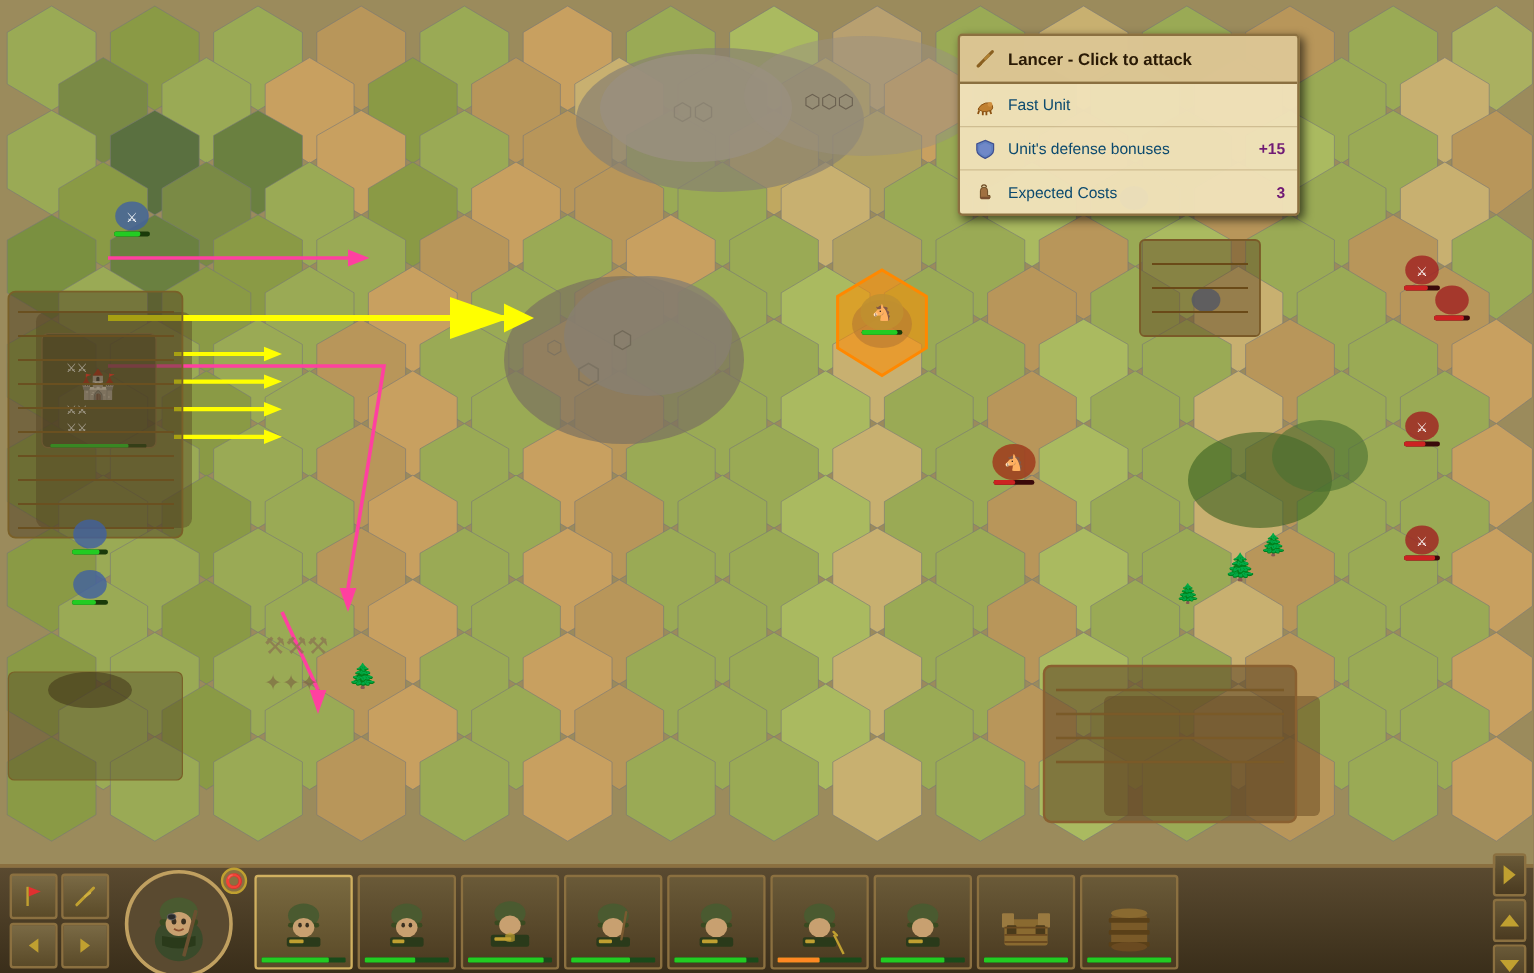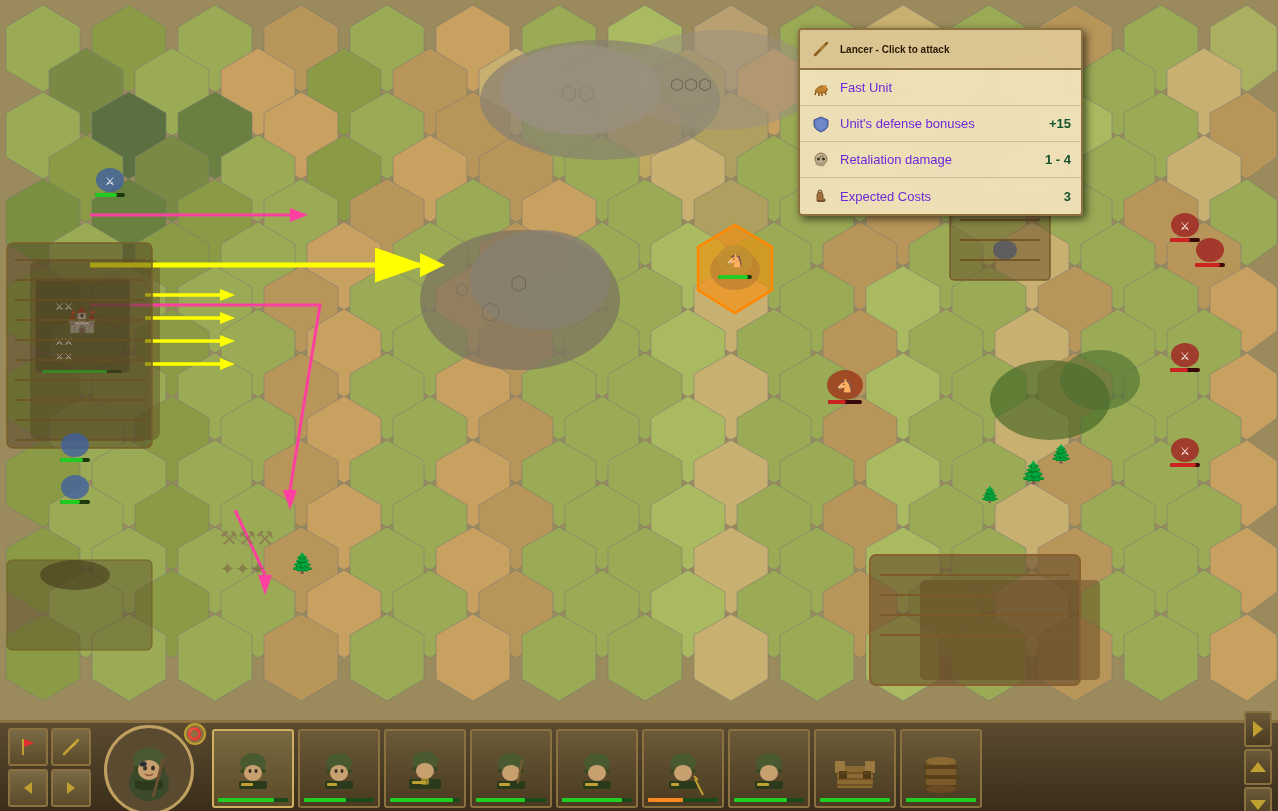--- a/index.html
+++ b/index.html
@@ -69,33 +69,33 @@
       flex-shrink: 0;
       display: flex;
       align-items: center;
       justify-content: center;
       font-size: 14px;
     }
 
     .tooltip-label {
       flex: 1;
       font-size: 13px;
-      color: #6d28d9;
+      color: #0c4a6e;
       font-weight: 500;
     }
 
     .tooltip-value {
       font-size: 13px;
-      color: #14532d;
+      color: #701a75;
       font-weight: bold;
       margin-left: 8px;
     }
 
     .tooltip-title-text {
-      font-size: 10px;
+      font-size: 14px;
       font-weight: bold;
       color: #2a1a05;
     }
 
     
     #bottom-bar {
       position: absolute;
       bottom: 0;
       left: 0;
       width: 1278px;
@@ -660,37 +660,20 @@
         <path d="M9,2 L16,5 L16,10 Q16,14 9,17 Q2,14 2,10 L2,5 Z" fill="#6080c0" stroke="#405090" stroke-width="1"></path>
         <path d="M9,4 L14,6.5 L14,10 Q14,13 9,15 Q4,13 4,10 L4,6.5 Z" fill="#8090d0" opacity="0.5"></path>
       </svg>
     </div>
     <span class="tooltip-label">Unit's defense bonuses</span>
     <span class="tooltip-value">+15</span>
   </div>
   <div class="tooltip-row">
     <div class="tooltip-icon">
       <svg width="18" height="18" viewBox="0 0 18 18" xmlns="http://www.w3.org/2000/svg">
-        <ellipse cx="9" cy="8" rx="6" ry="6" fill="#c0b090" stroke="#8a7050" stroke-width="1"></ellipse>
-        <circle cx="6.5" cy="8" r="1.5" fill="#3a3020"></circle>
-        <circle cx="11.5" cy="8" r="1.5" fill="#3a3020"></circle>
-        <rect x="7" y="12" width="2" height="3" rx="0.5" fill="#c0b090" stroke="#8a7050" stroke-width="0.5"></rect>
-        <rect x="10" y="12" width="2" height="3" rx="0.5" fill="#c0b090" stroke="#8a7050" stroke-width="0.5"></rect>
-        <rect x="4" y="11.5" width="2" height="2.5" rx="0.5" fill="#c0b090" stroke="#8a7050" stroke-width="0.5"></rect>
-
-        <line x1="8" y1="5" x2="9" y2="7" stroke="#6a5030" stroke-width="0.8"></line>
-        <line x1="10" y1="4" x2="11" y2="6" stroke="#6a5030" stroke-width="0.8"></line>
-      </svg>
-    </div>
-    <span class="tooltip-label">Retaliation damage</span>
-    <span class="tooltip-value">1 - 4</span>
-  </div>
-  <div class="tooltip-row">
-    <div class="tooltip-icon">
-      <svg width="18" height="18" viewBox="0 0 18 18" xmlns="http://www.w3.org/2000/svg">
 
         <path d="M5,14 L5,8 Q5,5 8,5 Q11,5 11,8 L11,12 L13,12 L13,14 Z" fill="#a07040" stroke="#6a4820" stroke-width="0.8"></path>
         <path d="M6,5 Q6,3 8,3 Q10,3 10,5" fill="none" stroke="#6a4820" stroke-width="1"></path>
         <rect x="5" y="13" width="8" height="2" rx="1" fill="#7a5030"></rect>
       </svg>
     </div>
     <span class="tooltip-label">Expected Costs</span>
     <span class="tooltip-value">3</span>
   </div>
 </div>

